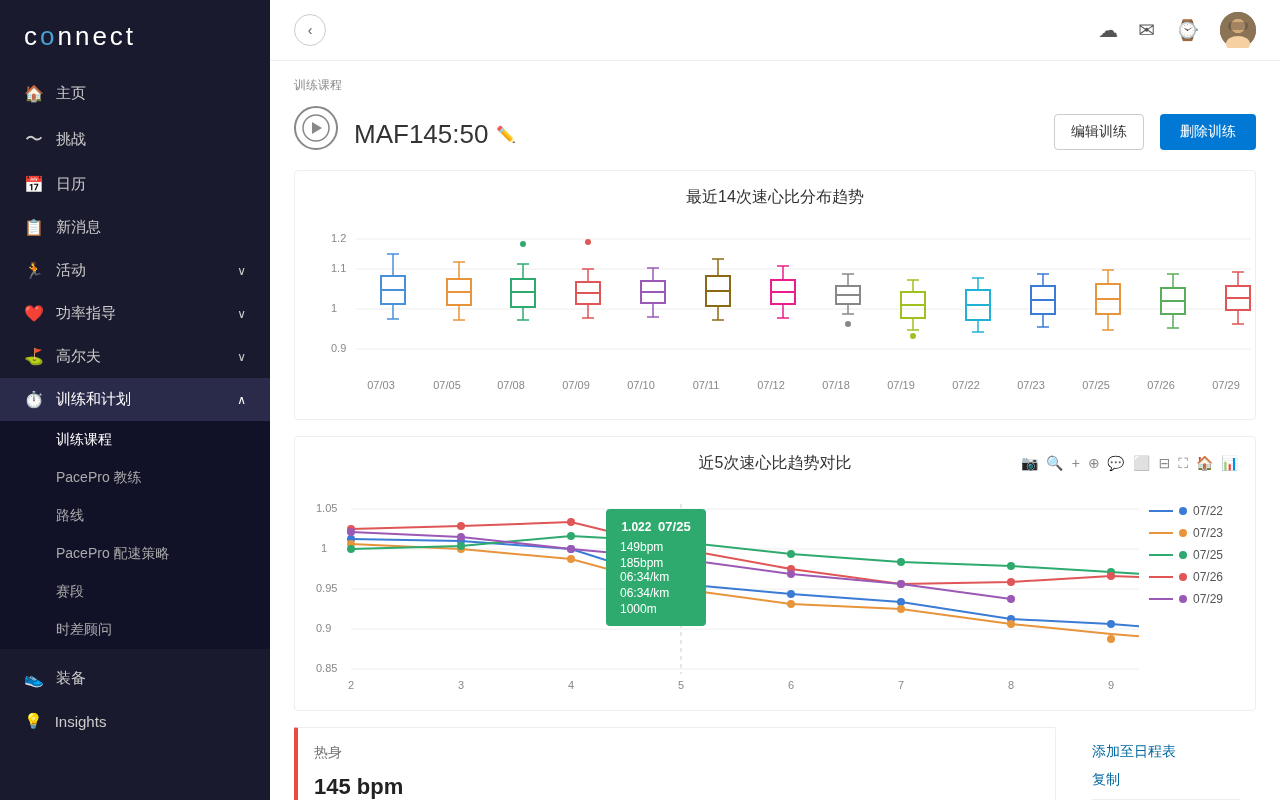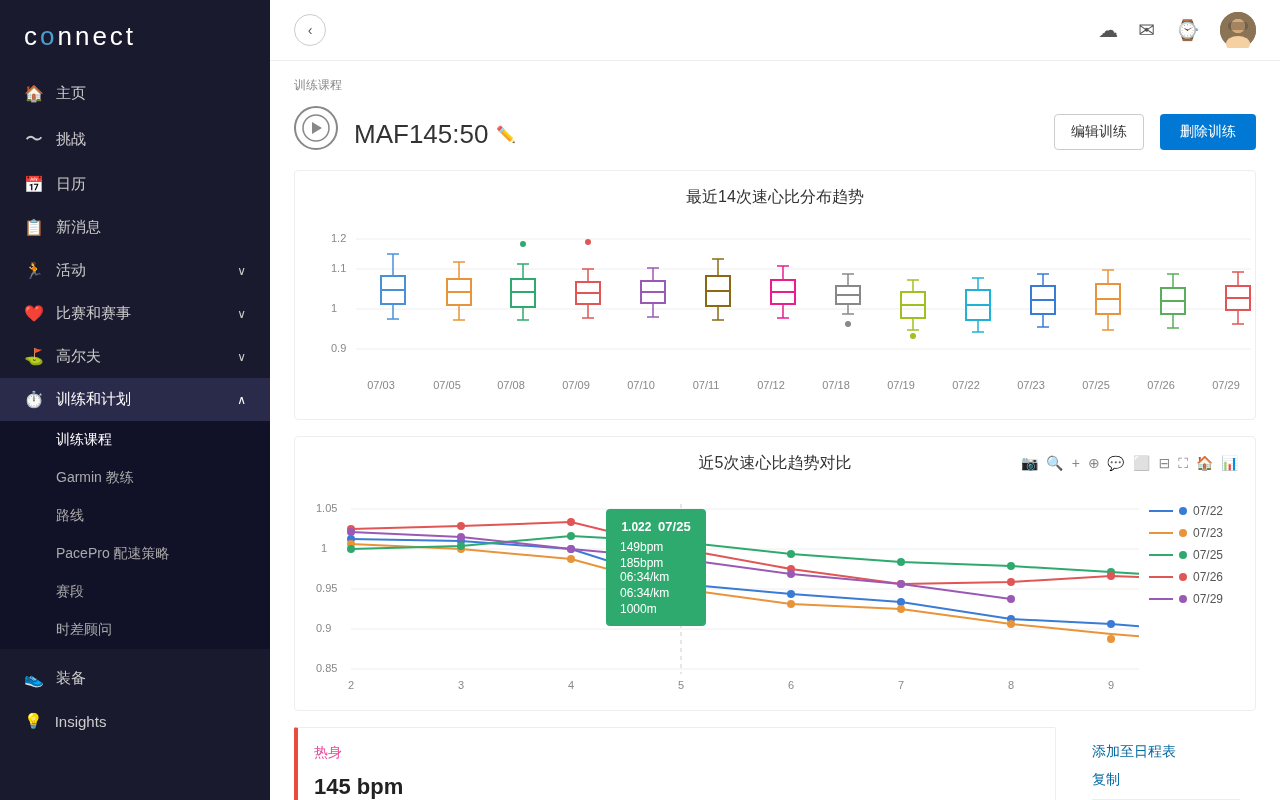--- a/index.html
+++ b/index.html
@@ -37,21 +37,21 @@
     .btn-edit { padding: 8px 16px; border: 1px solid #ccc; background: #fff; border-radius: 4px; cursor: pointer; font-size: 14px; color: #333; }
     .btn-send { padding: 8px 20px; background: #0078d4; color: #fff; border: none; border-radius: 4px; cursor: pointer; font-size: 14px; }
 
     
     .chart-section { background: #fff; border: 1px solid #eee; border-radius: 4px; margin-bottom: 16px; padding: 16px; }
     .chart-title { text-align: center; font-size: 16px; color: #333; margin-bottom: 16px; }
 
     
     .line-chart-section { background: #fff; border: 1px solid #eee; border-radius: 4px; margin-bottom: 16px; padding: 16px; }
     .line-chart-title { flex: 1; text-align: center; font-size: 16px; color: #333; }
-    .section-label { font-size: 14px; color: #ec4899; margin-bottom: 12px; }
+    .section-label { font-size: 14px; color: #737373; margin-bottom: 12px; }
     .bpm { font-size: 22px; font-weight: 600; color: #222; }
     .duration-label { font-size: 13px; color: #888; }
     .action-link { color: #0369a1; cursor: pointer; font-size: 14px; text-decoration: none; }
     .action-link.danger { color: #e74c3c; }
     .legend-item { display: flex; align-items: center; gap: 6px; }
     .legend-dot { width: 8px; height: 8px; border-radius: 50%; }
   </style>
 </head>
 <body>
 
@@ -77,36 +77,36 @@
       <span class="nav-icon">📋</span>
       <span>新消息</span>
     </div>
     <div class="nav-item">
       <span class="nav-icon">🏃</span>
       <span>活动</span>
       <span class="arrow">∨</span>
     </div>
     <div class="nav-item">
       <span class="nav-icon">❤️</span>
-      <span>比赛和赛事</span>
+      <span>功率指导</span>
       <span class="arrow">∨</span>
     </div>
     <div class="nav-item">
       <span class="nav-icon">⛳</span>
       <span>高尔夫</span>
       <span class="arrow">∨</span>
     </div>
     <div class="nav-item active">
       <span class="nav-icon">⏱️</span>
       <span>训练和计划</span>
       <span class="arrow">∧</span>
     </div>
     <div class="nav-sub">
       <div class="nav-sub-item active">训练课程</div>
-      <div class="nav-sub-item">Garmin 教练</div>
+      <div class="nav-sub-item">PacePro 教练</div>
       <div class="nav-sub-item">路线</div>
       <div class="nav-sub-item">PacePro 配速策略</div>
       <div class="nav-sub-item">赛段</div>
       <div class="nav-sub-item">时差顾问</div>
     </div>
 
     <div style="margin-top: 8px;">
       <div class="nav-item">
         <span class="nav-icon">👟</span>
         <span>装备</span>

